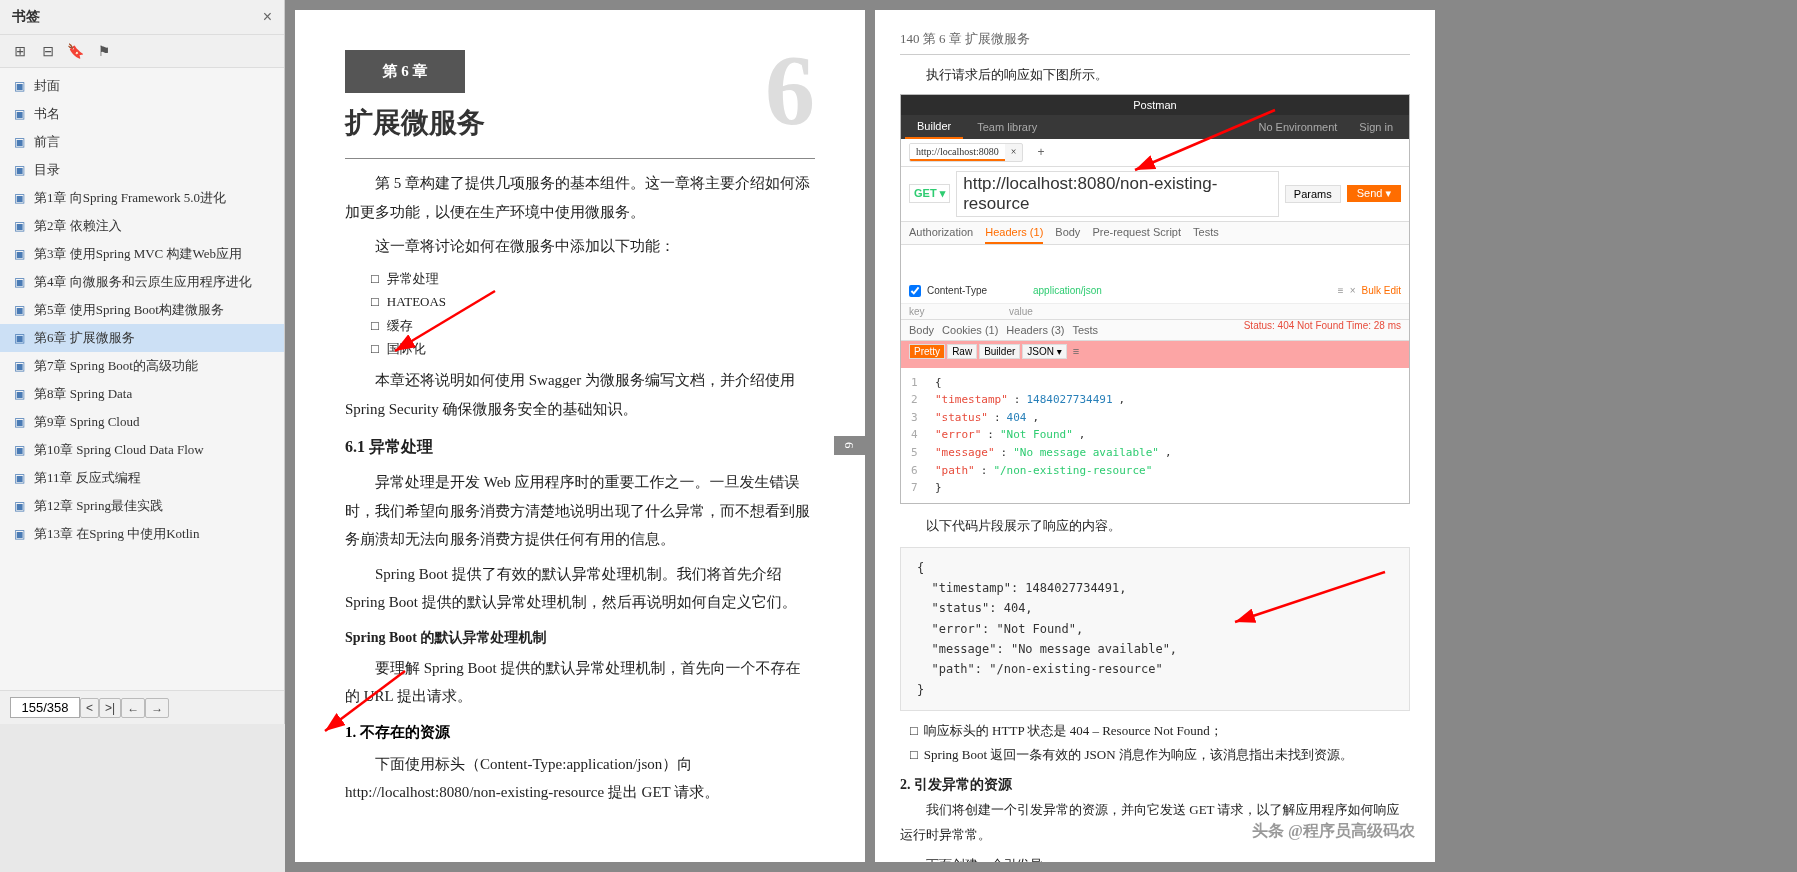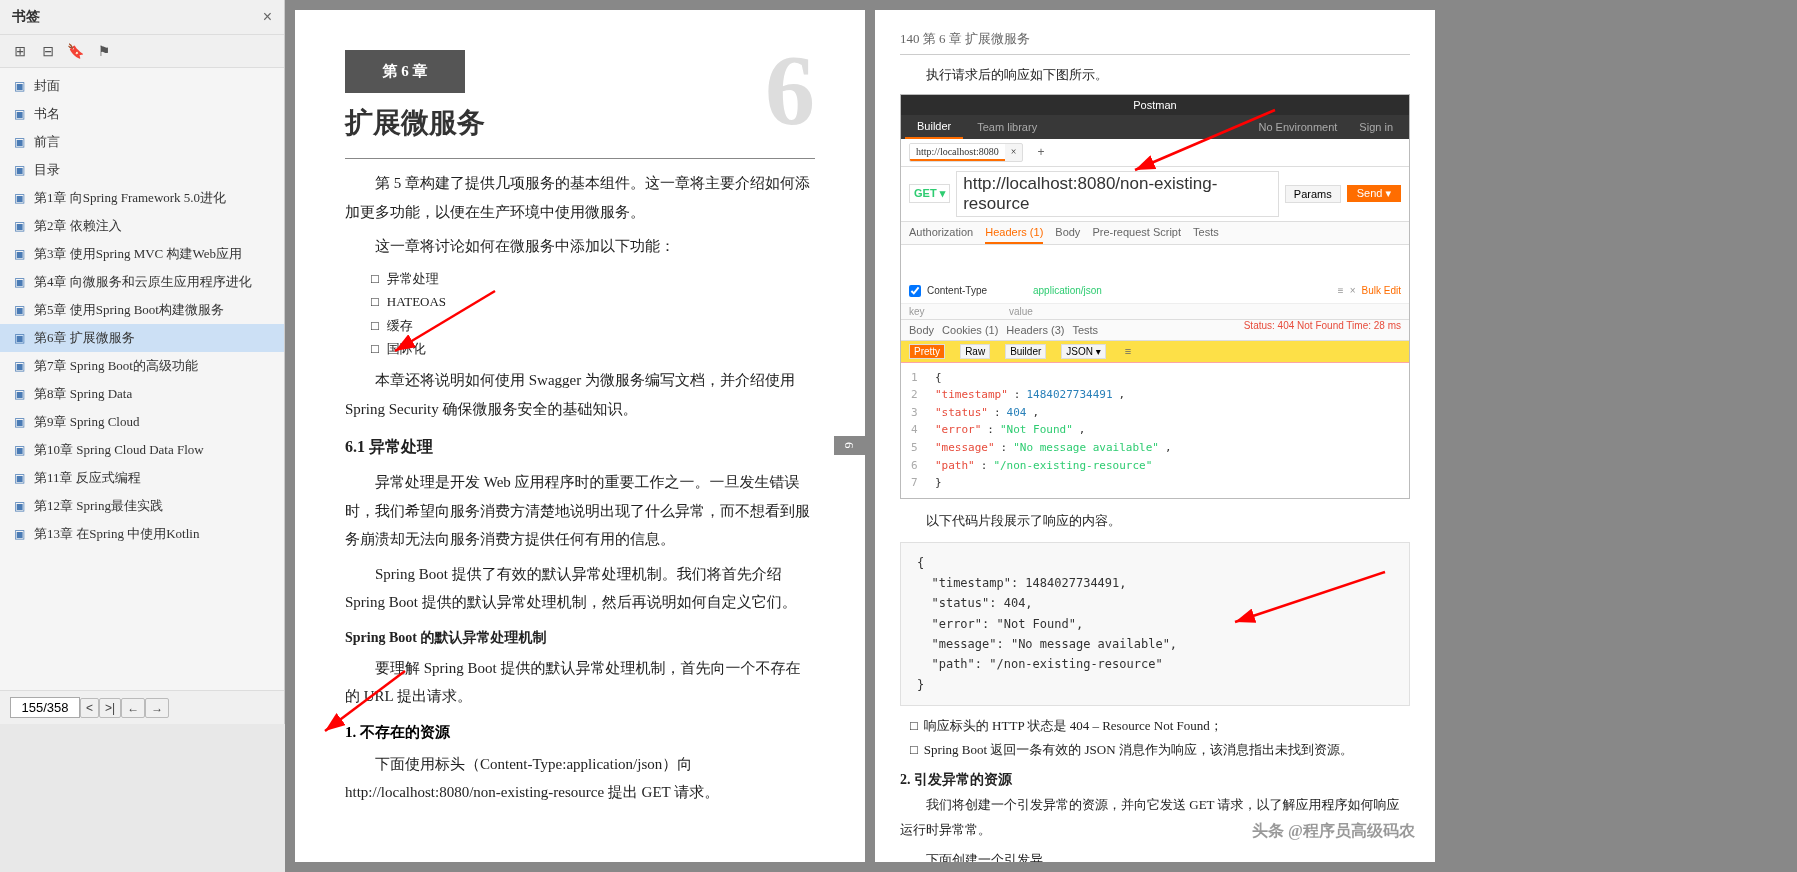--- a/index.html
+++ b/index.html
@@ -448,23 +448,23 @@
     .response-status {
       margin-left: auto;
       font-size: 10px;
       color: #e74c3c;
     }
 
     .response-format {
       display: flex;
       align-items: center;
       padding: 3px 8px;
-      gap: 15px;
-      border-bottom: 1px solid #fca5a5;
-      background: #fde047;
+      gap: 2px;
+      border-bottom: 6px solid #fca5a5;
+      background: #fca5a5;
     }
 
     .format-btn {
       font-size: 10px;
       padding: 1px 4px;
       border: 1px solid #ddd;
       background: #f5f5f5;
       cursor: pointer;
     }
 

